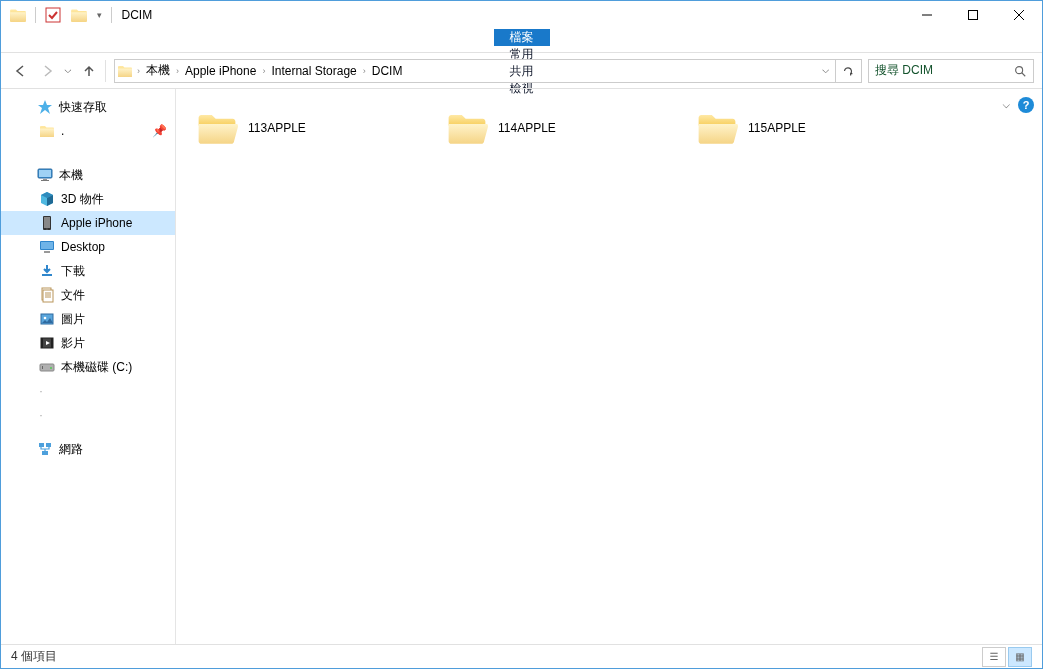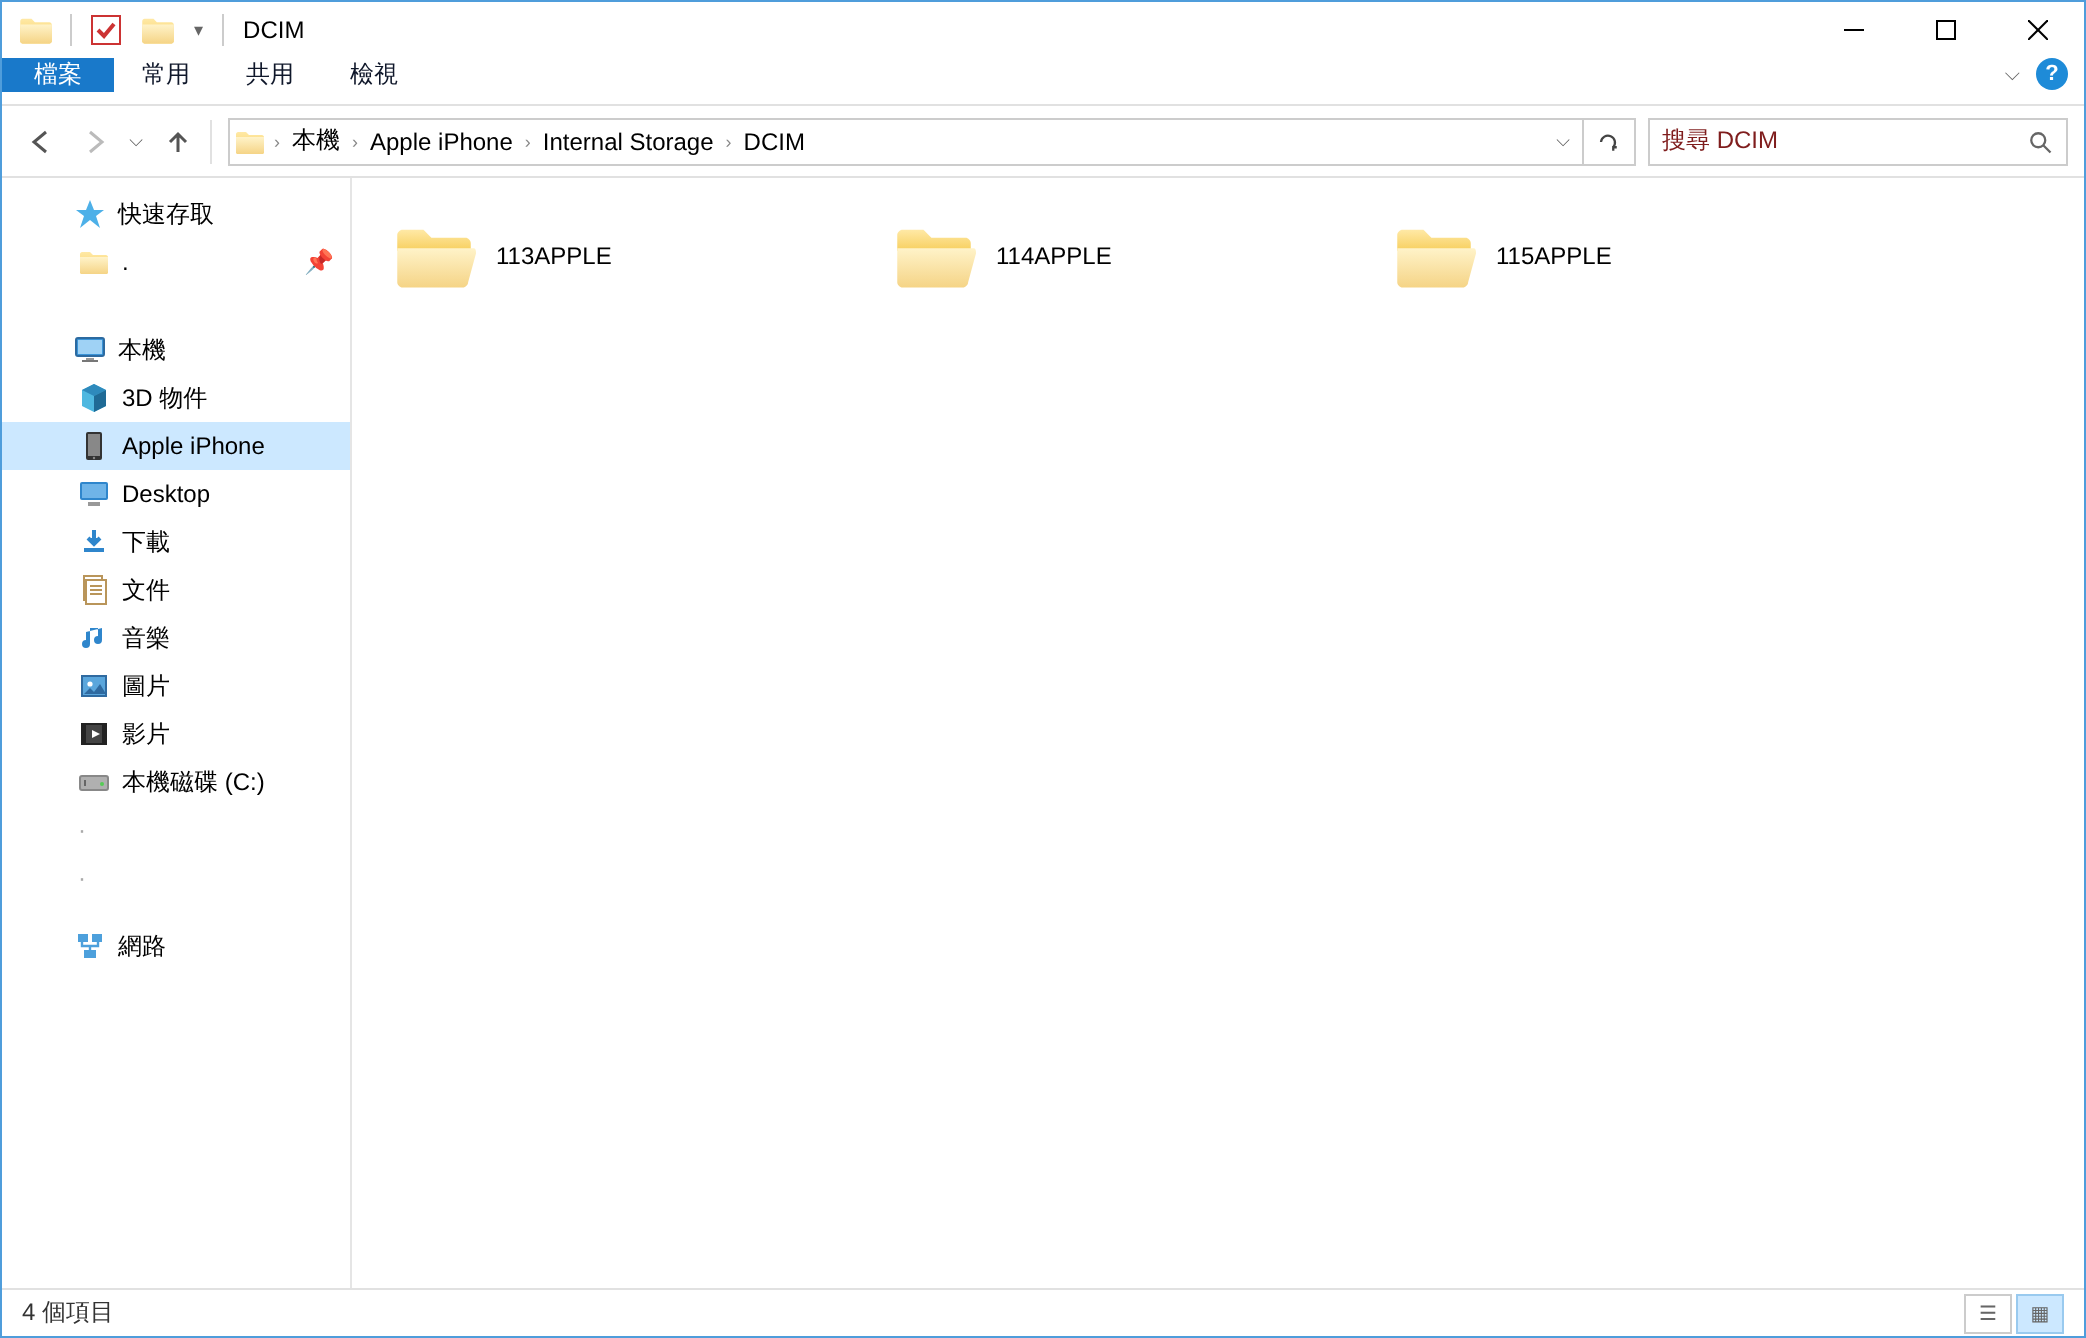--- a/index.html
+++ b/index.html
@@ -6,38 +6,38 @@
 body { background:#fff; width:1043px; height:669px; border:1px solid #4f9ddb; display:flex; flex-direction:column; overflow:hidden; }
 
 .titlebar { height:28px; display:flex; align-items:center; background:#fff; }
 .titlebar-left { display:flex; align-items:center; gap:4px; padding-left:6px; }
 .qat-icon { width:22px; height:22px; display:flex; align-items:center; justify-content:center; }
 .titlebar-title { padding-left:4px; color:#000; }
 .titlebar-spacer { flex:1; }
 .win-controls { display:flex; }
 .win-btn { width:46px; height:28px; display:flex; align-items:center; justify-content:center; }
 
-.ribbon-tabs { height:24px; display:flex; align-items:flex-start; border-bottom:1px solid #e1e1e1; background:#fff; }
+.ribbon-tabs { height:24px; display:flex; align-items:center; border-bottom:1px solid #e1e1e1; background:#fff;flex-direction:column; }
 .tab { padding:0 14px; display:flex; align-items:center; color:#0f172a; cursor:default; }
 .tab.file { background:#1979ca; color:#fff; padding:0 16px; }
 .ribbon-right { margin-left:auto; display:flex; align-items:center; padding-right:8px; gap:8px; }
 .chev-down { color:#666; font-size:10px; }
 .help-icon { width:16px; height:16px; border-radius:50%; background:#1e8bd8; color:#fff; display:flex; align-items:center; justify-content:center; font-size:11px; font-weight:bold; }
 
 .navbar { height:36px; display:flex; align-items:center; gap:2px; padding:0 8px; border-bottom:1px solid #e1e1e1; }
 .nav-btn { width:24px; height:24px; display:flex; align-items:center; justify-content:center; color:#555; }
 .nav-btn.disabled { color:#bbb; }
 .nav-sep { width:1px; height:22px; background:#e1e1e1; margin:0 2px; }
 .address { flex:1; height:24px; border:1px solid #ccc; display:flex; align-items:center; padding:0 2px; margin:0 4px; }
 .crumb { display:flex; align-items:center; padding:0 4px; height:100%; }
 .crumb-sep { color:#888; font-size:9px; padding:0 2px; }
 .addr-icon { width:16px; height:16px; margin-right:2px; }
 .addr-right { margin-left:auto; display:flex; align-items:center; }
 .refresh-btn { width:24px; height:22px; border-left:1px solid #ccc; display:flex; align-items:center; justify-content:center; color:#555; }
-.searchbox { width:210px; height:24px; border:1px solid #ccc; display:flex; align-items:center; padding:0 6px; color:#7f1d1d; }
+.searchbox { width:166px; height:24px; border:1px solid #ccc; display:flex; align-items:center; padding:0 6px; color:#14532d; }
 .searchbox .spacer { flex:1; }
 
 .body { flex:1; display:flex; overflow:hidden; }
 .sidebar { width:175px; border-right:1px solid #e5e5e5; padding:6px 0; overflow:auto; }
 .tree-item { height:24px; display:flex; align-items:center; padding-left:36px; gap:6px; cursor:default; }
 .tree-item.child { padding-left:38px; }
 .tree-item.selected { background:#cce8ff; }
 .tree-gap { height:10px; }
 .tree-icon { width:16px; height:16px; flex-shrink:0; }
 
@@ -303,26 +303,20 @@
         <span>下載</span>
       </div>
     <div class="tree-item child">
         <svg class="tree-icon">
           <use href="#docs"></use>
         </svg>
         <span>文件</span>
       </div>
     <div class="tree-item child">
         <svg class="tree-icon">
-          <use href="#music"></use>
-        </svg>
-        <span>音樂</span>
-      </div>
-    <div class="tree-item child">
-        <svg class="tree-icon">
           <use href="#pictures"></use>
         </svg>
         <span>圖片</span>
       </div>
     <div class="tree-item child">
         <svg class="tree-icon">
           <use href="#videos"></use>
         </svg>
         <span>影片</span>
       </div>

